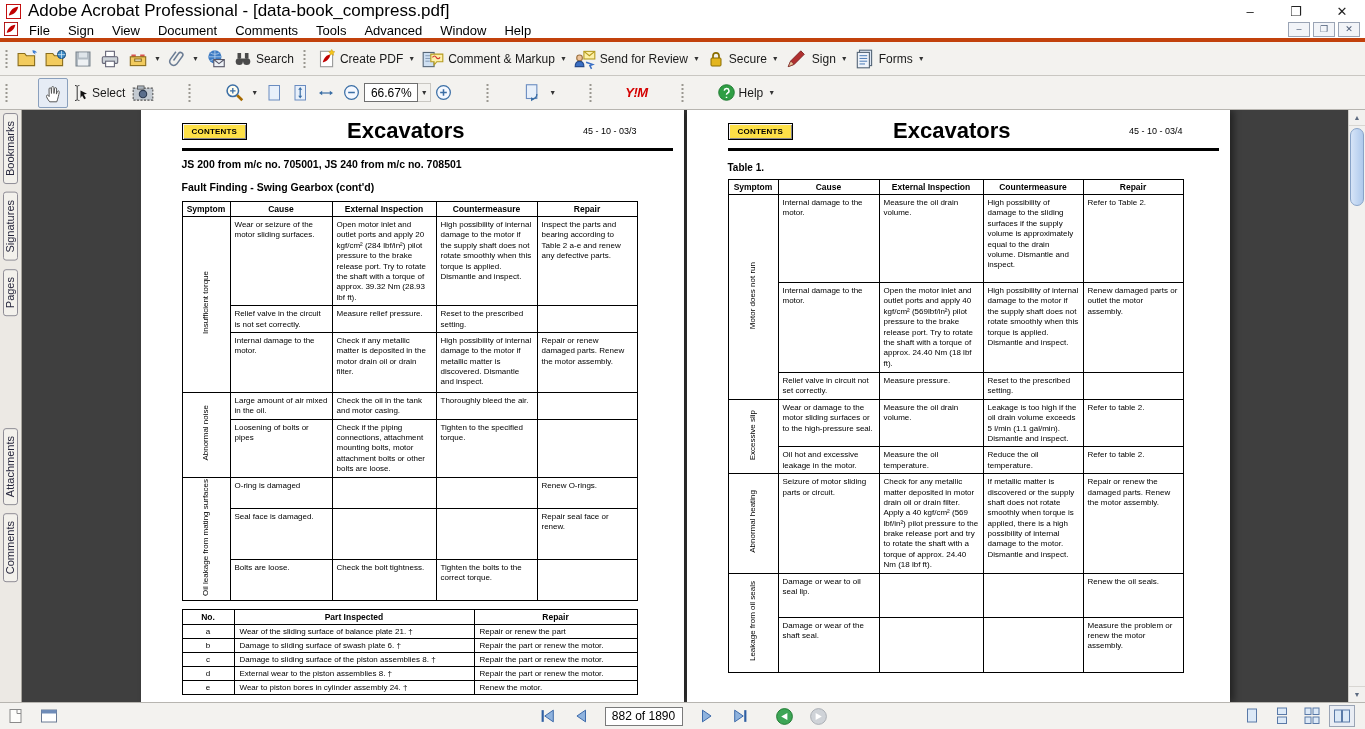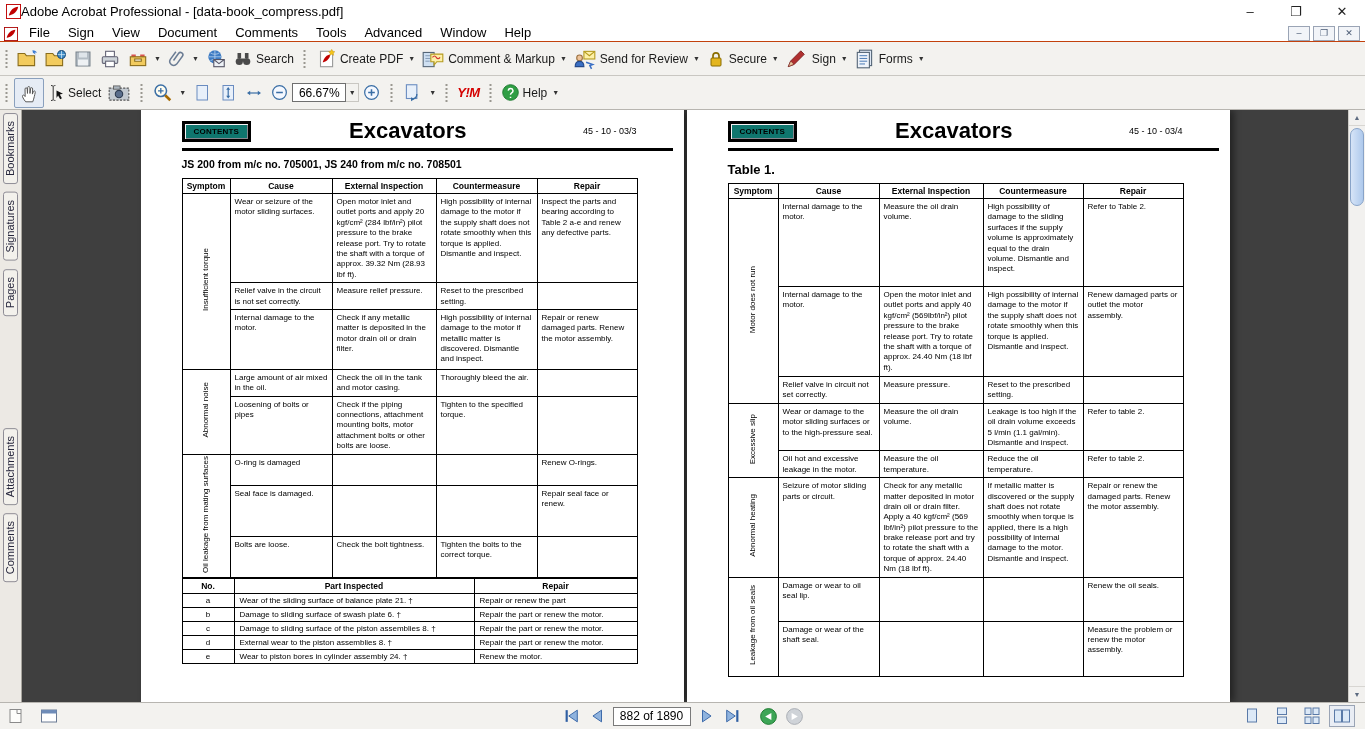--- a/index.html
+++ b/index.html
@@ -1,58 +1,58 @@
 <!DOCTYPE html>
 <html><head>
 <meta charset="utf-8">
 <style>
   * { box-sizing: border-box; margin: 0; padding: 0; }
   html,body { width:1365px; height:729px; overflow:hidden; font-family:"Liberation Sans",sans-serif; background:#fff; }
 
   
   .titlebar{height:22px;background:#ffffff;display:flex;align-items:center;padding-left:6px;}
-  .tb-title{font-size:13px;color:#000;margin-left:0;}
+  .tb-title{font-size:17px;color:#000;margin-left:7px;}
   .tb-controls{margin-left:auto;display:flex;height:100%;}
   .tb-btn{width:46px;height:100%;display:flex;align-items:center;justify-content:center;font-size:13px;color:#222;}
 
   
-  .menubar{height:20px;background:#fff;display:flex;align-items:flex-end;border-bottom:1px solid #c2410c;padding-left:4px;}
+  .menubar{height:20px;background:#fff;display:flex;align-items:flex-start;border-bottom:4px solid #c2410c;padding-left:4px;}
   .menu-item{padding:1px 9px;font-size:13px;color:#000;}
   .mdi-controls{margin-left:auto;display:flex;gap:3px;padding-right:5px;}
   .mdi-btn{width:22px;height:15px;border:1px solid #9aa4b5;background:#f2f4f8;font-size:9px;display:flex;align-items:center;justify-content:center;color:#4a5a74;line-height:1;}
 
   
   .toolbar{height:34px;background:#f3f2ef;border-bottom:1px solid #c9c7c2;display:flex;align-items:center;padding:0 2px;}
-  .toolbar.last{border-bottom:1px solid #b7b5b0;}
+  .toolbar.last{border-bottom:1px solid #b7b5b0;gap:24px;}
   .tgroup{display:flex;align-items:center;height:28px;padding:0 3px;}
   .grip{width:5px;height:22px;margin:0 2px;background-image:radial-gradient(#9a9891 34%,transparent 36%);background-size:4px 4px;background-position:center;}
   .tbtn{display:flex;align-items:center;gap:3px;padding:2px 3px;font-size:12px;color:#1a1a1a;white-space:nowrap;}
   .drop{font-size:7px;color:#333;margin-left:2px;}
   .zoom-box{width:54px;height:19px;border:1px solid #6f6f6f;background:#fff;font-size:12px;display:flex;align-items:center;justify-content:center;}
   .zoom-drop{width:13px;height:19px;display:flex;align-items:center;justify-content:center;font-size:7px;color:#333;border:1px solid #c9c7c2;border-left:none;background:#f3f2ef;}
   .yhoo{color:#d40000;font-weight:bold;font-style:italic;font-size:13px;letter-spacing:-0.5px;}
   .icn{display:inline-flex;align-items:center;justify-content:center;}
 
   
   .main{position:relative;height:592px;background:#3f3f3f;}
   .sidebar{position:absolute;left:0;top:0;bottom:0;width:22px;background:#ece9e4;border-right:1px solid #a8a59e;display:flex;flex-direction:column;align-items:center;padding-top:3px;gap:8px;z-index:3;}
   .stab{writing-mode:vertical-rl;transform:rotate(180deg);font-size:11px;color:#26263c;background:#f3f1ec;border:1px solid #8f8d96;border-radius:3px;padding:7px 1px;line-height:1;}
   .stab.gap{margin-bottom:104px;}
   .docarea{position:absolute;left:22px;right:17px;top:0;bottom:0;display:flex;justify-content:center;gap:3px;overflow:hidden;}
   .page{width:543px;height:592px;background:#fff;box-shadow:4px 0 7px rgba(0,0,0,0.45);overflow:hidden;}
   .page-inner{padding:8px 47px 0 41px;color:#000;}
 
   .pg-head{display:flex;align-items:center;}
-  .contents-btn{background:#0f766e;border:3px solid #000000;box-shadow:inset 1px 1px 0 #f6f4f6, inset -1px -1px 0 #88888f;font-weight:bold;font-size:8px;padding:3px 9px;color:#000;letter-spacing:0.2px;}
+  .contents-btn{background:#fde047;border:1px solid #000000;box-shadow:inset 1px 1px 0 #f6f4f6, inset -1px -1px 0 #88888f;font-weight:bold;font-size:8px;padding:3px 9px;color:#000;letter-spacing:0.2px;}
   .pg-title{flex:1;text-align:center;font-size:22px;font-weight:bold;}
   .pg-ref{font-size:9px;text-align:right;width:72px;}
   .head-rule{border-bottom:3px solid #000;margin-top:4px;margin-right:-36px;}
   .model-line{font-size:10.5px;font-weight:bold;margin-top:7px;}
   .section-line{font-size:10.5px;font-weight:bold;margin-top:11px;}
-  .table-label{font-size:13px;font-weight:bold;}
+  .table-label{font-size:10px;font-weight:bold;}
 
   table.ft{border-collapse:collapse;width:455px;table-layout:fixed;}
   .ft th{border:1px solid #000;font-size:8.5px;font-weight:bold;padding:2px;height:15px;}
   .ft td{border:1px solid #000;font-size:8px;vertical-align:top;padding:3px 4px 2px;line-height:1.3;}
   .ft td.sym{text-align:center;vertical-align:middle;padding:1px;}
   .vert{writing-mode:vertical-rl;transform:rotate(180deg);font-size:8px;line-height:1.15;display:inline-block;max-height:96%;}
 
   table.t2{border-collapse:collapse;width:455px;table-layout:fixed;}
   .t2 th{border:1px solid #000;font-size:8.5px;font-weight:bold;padding:2px;height:15px;}
   .t2 td{border:1px solid #000;font-size:8px;padding:2px 5px;height:14px;}
@@ -60,21 +60,21 @@
 
   
   .vscroll{position:absolute;right:0;top:0;bottom:0;width:17px;background:#f2f1ef;border-left:1px solid #cfcdc8;z-index:3;}
   .sb-btn{height:16px;display:flex;align-items:center;justify-content:center;font-size:7px;color:#5d6b80;background:#f2f1ef;border-bottom:1px solid #d8d6d2;}
   .sb-btn.down{position:absolute;bottom:0;left:0;right:0;border-top:1px solid #d8d6d2;border-bottom:none;}
   .sb-thumb{position:absolute;top:18px;left:1px;width:14px;height:78px;background:linear-gradient(90deg,#d6e4f7,#aec9ec);border:1px solid #88a3c8;border-radius:7px;}
 
   
   .statusbar{height:27px;background:#f3f2ef;border-top:1px solid #b7b5b0;position:relative;display:flex;align-items:center;padding:0 8px;}
   .sb-left{display:flex;gap:16px;align-items:center;}
-  .nav-cluster{position:absolute;left:50%;top:0;bottom:0;transform:translateX(-50%);display:flex;align-items:center;gap:6px;}
+  .nav-cluster{position:absolute;left:50%;top:0;bottom:0;transform:translateX(-50%);display:flex;align-items:center;gap:14px;}
   .navbtn{display:flex;align-items:center;justify-content:center;width:20px;height:20px;}
   .page-input{width:78px;height:19px;border:1px solid #7a7a7a;font-size:12px;text-align:center;font-family:"Liberation Sans",sans-serif;}
   .view-circ{margin-left:10px;}
   .layout-cluster{margin-left:auto;display:flex;gap:4px;align-items:center;padding-right:2px;}
   .laybtn{width:26px;height:22px;display:flex;align-items:center;justify-content:center;border:1px solid transparent;}
   .laybtn.sel{border:1px solid #9aa4b5;background:#e9edf4;}
 </style>
 </head>
 <body>
 
@@ -401,20 +401,21 @@
 
     <div class="page">
       <div class="page-inner">
         <div class="pg-head">
           <span class="contents-btn">CONTENTS</span>
           <span class="pg-title">Excavators</span>
           <span class="pg-ref">45 - 10 - 03/3</span>
         </div>
         <div class="head-rule"></div>
         <div class="model-line">JS 200 from m/c no. 705001, JS 240 from m/c no. 708501</div>
+        <div class="section-line">Fault Finding - Swing Gearbox (cont'd)</div>
 
         <table class="ft" style="margin-top:8px;">
           <colgroup>
               <col style="width:48px">
               <col style="width:102px">
               <col style="width:104px">
               <col style="width:101px">
               <col style="width:100px">
             </colgroup>
           <thead>
@@ -475,21 +476,21 @@
             <tr style="height:29px">
               <td>Bolts are loose.</td>
               <td>Check the bolt tightness.</td>
               <td>Tighten the bolts to the correct torque.</td>
               <td></td>
             </tr>
           </tbody>
         </table>
 
 
-        <table class="t2" style="">
+        <table class="t2" style="margin-top:8px;">
           <colgroup>
               <col style="width:52px">
               <col style="width:240px">
               <col style="width:163px">
             </colgroup>
           <thead>
             <tr>
               <th>No.</th>
               <th>Part Inspected</th>
               <th>Repair</th>

